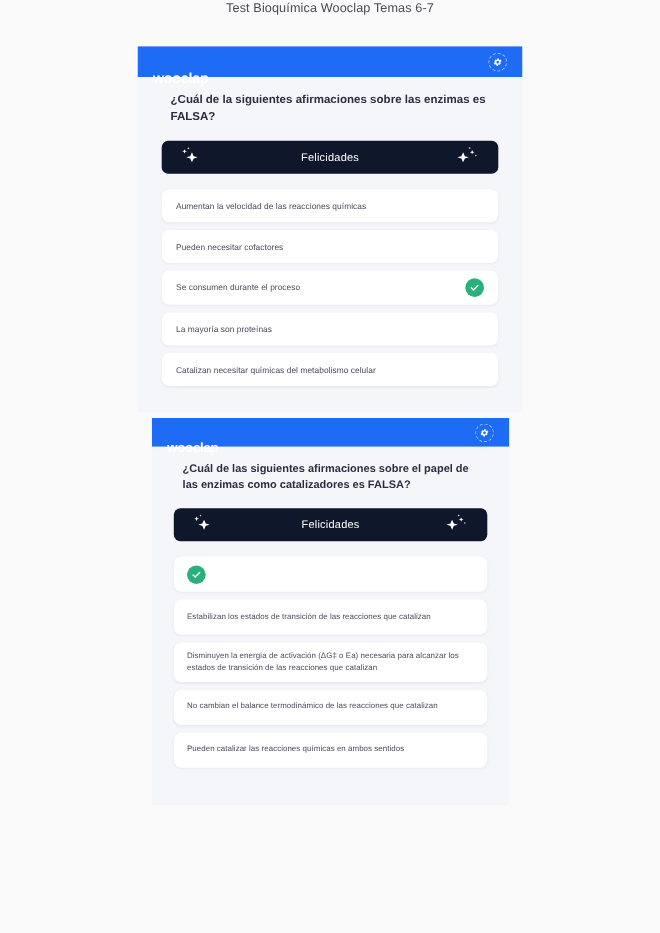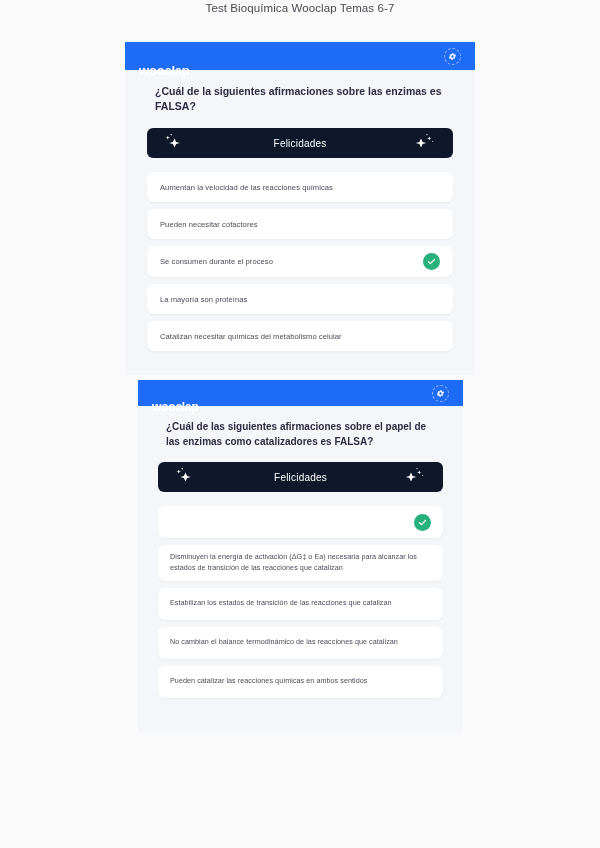--- a/index.html
+++ b/index.html
@@ -114,21 +114,21 @@
   .spark svg { width: 100%; height: 100%; display: block; }
 
   .options { display: flex; flex-direction: column; gap: 7px; }
 
   .option {
     background: #ffffff;
     border-radius: 7px;
     min-height: 30px;
     display: flex;
     align-items: center;
-    justify-content: flex-end;
+    justify-content: flex-start;
     padding: 7px 13px;
     box-shadow: 0 1px 2px rgba(30,30,60,0.05);
     cursor: pointer;
   }
   .card-2 .option { min-height: 32px; padding: 7px 12px; }
 
   .option-text {
     font-size: 7.6px;
     color: #4b4b5c;
     line-height: 1.5;
@@ -258,28 +258,28 @@
 
       <div class="option">
         <span class="check-icon">
           <svg viewBox="0 0 24 24" fill="none" stroke="#ffffff" stroke-width="3.4" stroke-linecap="round" stroke-linejoin="round" aria-hidden="true">
             <path d="M4 12.5l5.2 5.2L20 6.5"></path>
           </svg>
         </span>
       </div>
 
       <div class="option">
+        <span class="option-text">Estabilizan los estados de transición de las reacciones que catalizan</span>
+      </div>
+
+      <div class="option">
         <span class="option-text">Disminuyen la energía de activación (ΔG‡ o Ea) necesaria para alcanzar los estados de transición de las reacciones que catalizan</span>
       </div>
 
       <div class="option">
-        <span class="option-text">Estabilizan los estados de transición de las reacciones que catalizan</span>
-      </div>
-
-      <div class="option">
         <span class="option-text">No cambian el balance termodinámico de las reacciones que catalizan</span>
       </div>
 
       <div class="option">
         <span class="option-text">Pueden catalizar las reacciones químicas en ambos sentidos</span>
       </div>
 
     </div>
   </div>
 </div>

